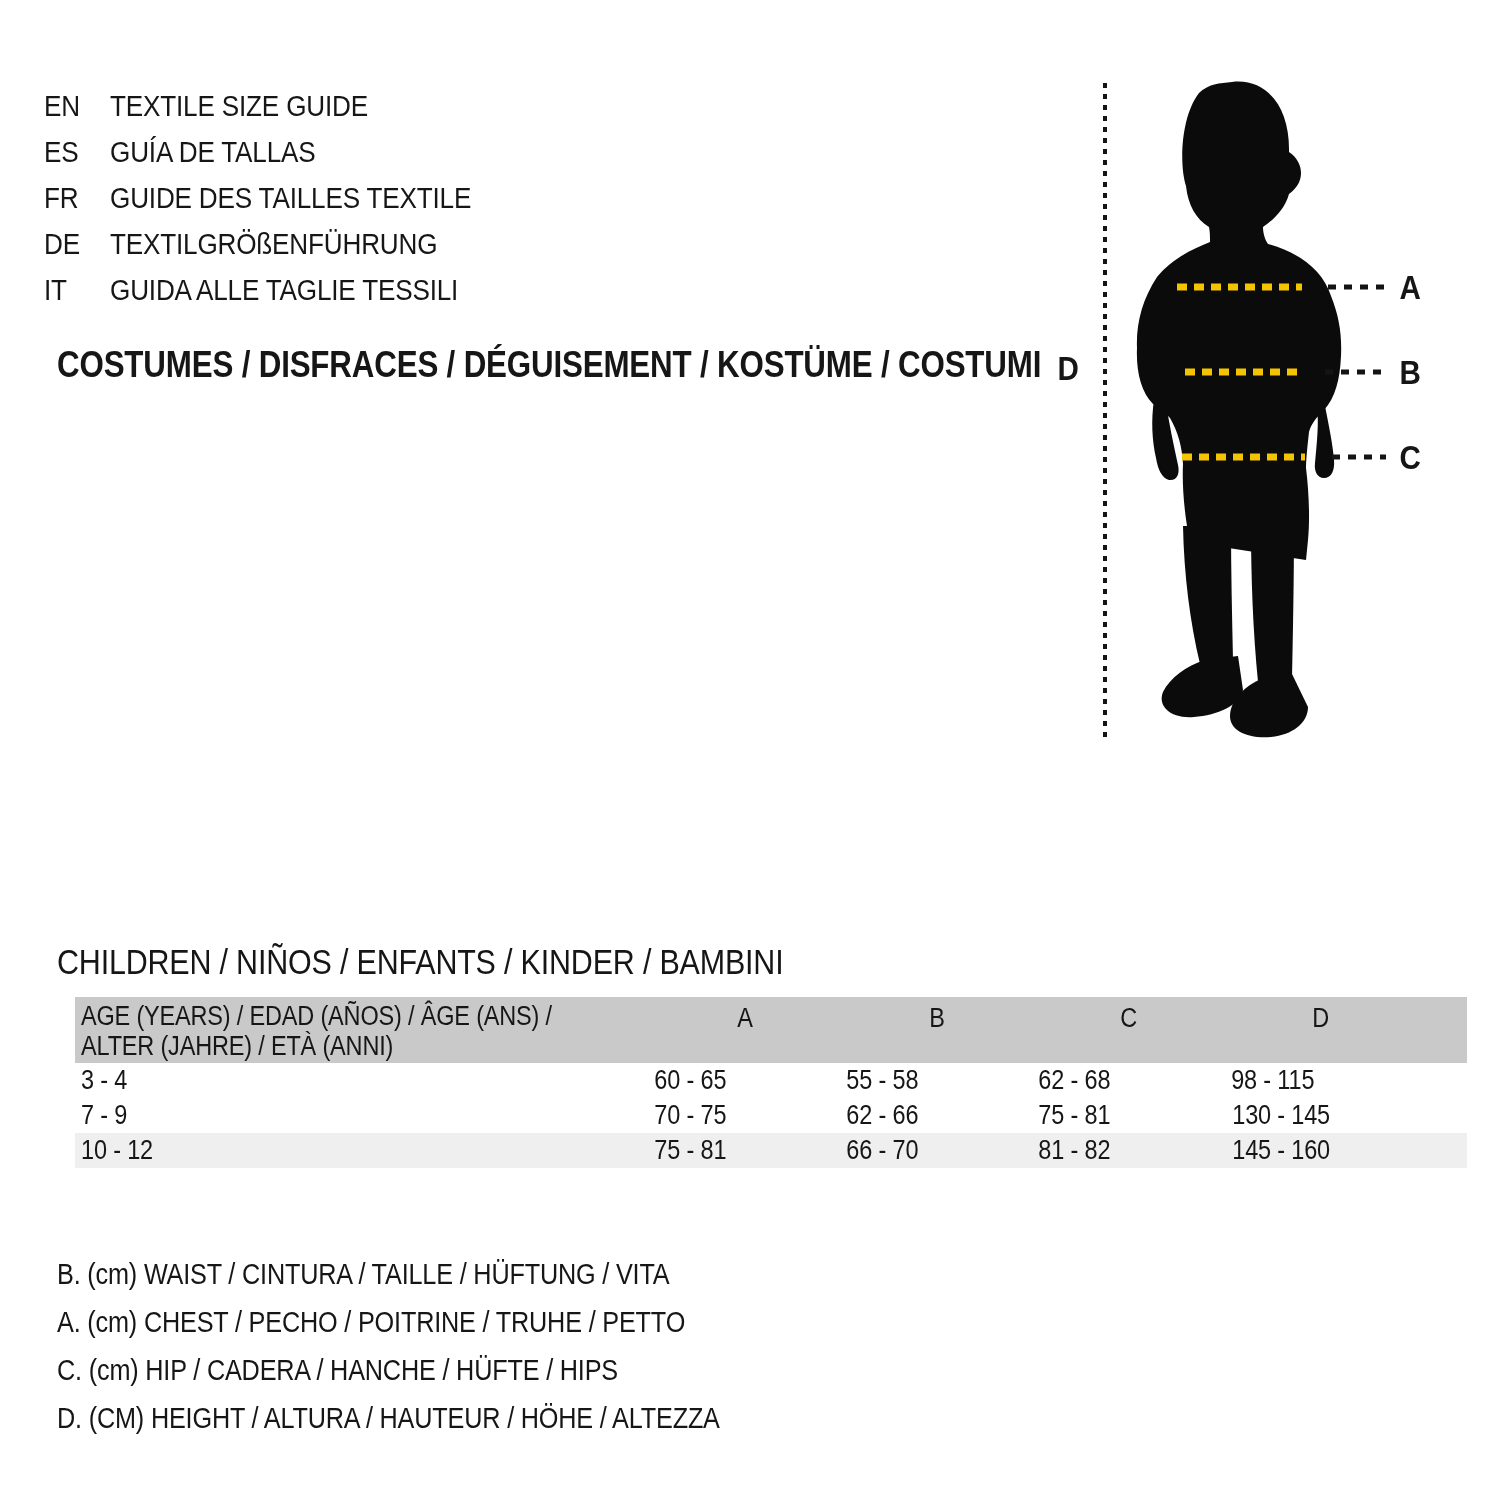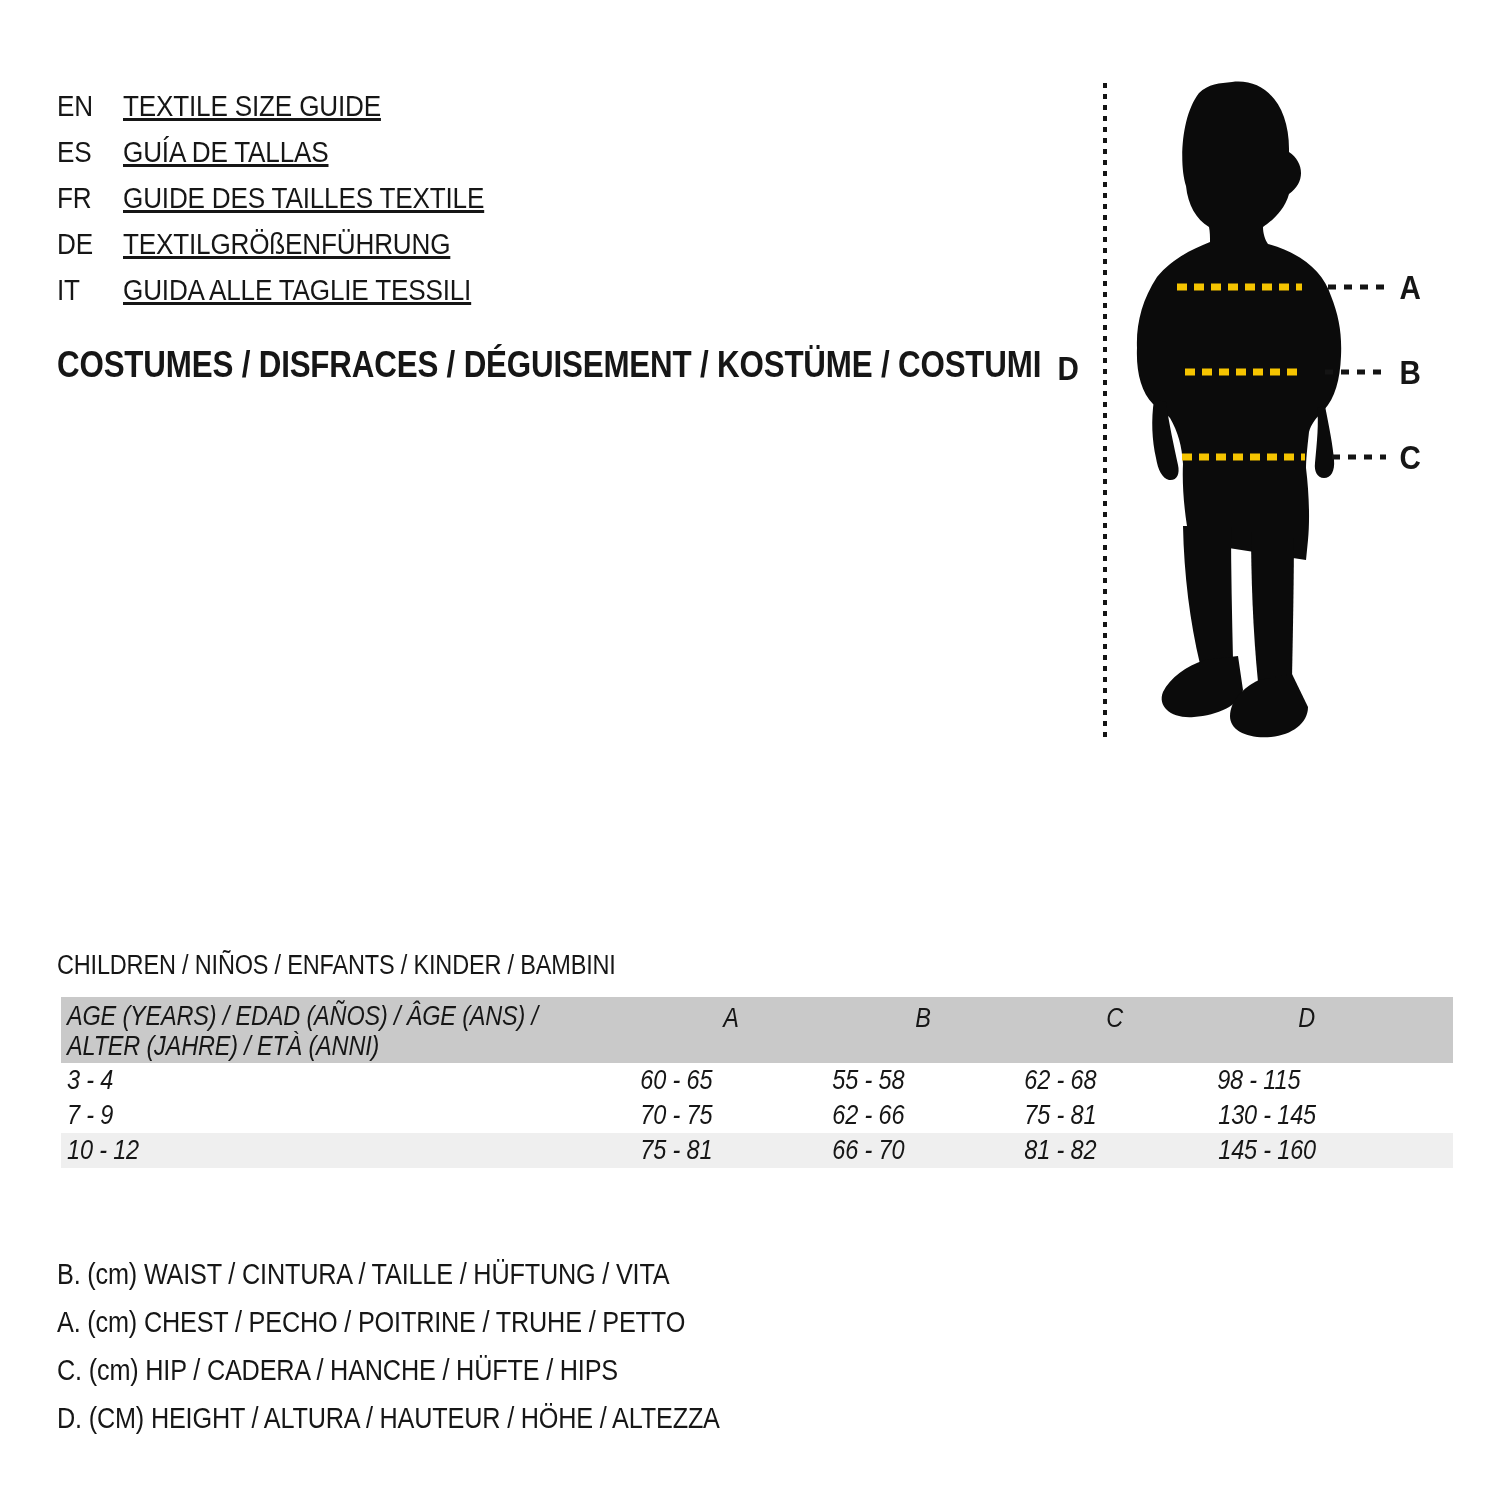--- a/index.html
+++ b/index.html
@@ -11,40 +11,40 @@
     position: relative;
     overflow: hidden;
   }
   .page { position: absolute; inset: 0; width: 1501px; height: 1500px; background: #fff; }
 
   
   .cx { display: inline-block; transform: scaleX(0.87); transform-origin: 0 50%; white-space: nowrap; letter-spacing: -0.2px; }
   .cxc { display: inline-block; transform: scaleX(0.87); transform-origin: 50% 50%; white-space: nowrap; letter-spacing: -0.2px; }
 
   
-  .lang-block { position: absolute; left: 57px; top: 83px; text-decoration: underline; }
+  .lang-block { position: absolute; left: 44px; top: 83px; }
   .lang-row { display: flex; height: 46px; align-items: center; font-size: 30px; }
   .lang-code { width: 66px; flex: 0 0 66px; }
 
   
   .costumes { position: absolute; left: 57px; top: 344px; font-size: 36px; font-weight: bold; }
 
   
   .sil-svg { position: absolute; left: 1120px; top: 70px; width: 280px; height: 680px; }
   .height-line { position: absolute; left: 1103px; top: 83px; width: 4px; height: 658px;
     background: repeating-linear-gradient(to bottom, #141414 0px, #141414 5px, transparent 5px, transparent 11px); }
   .meas-label { position: absolute; font-size: 34px; font-weight: bold; line-height: 34px; width: 44px; }
   .label-a { left: 1398px; top: 270px; }
   .label-b { left: 1398px; top: 355px; }
   .label-c { left: 1398px; top: 440px; }
   .label-d { left: 1046px; top: 351px; width: 44px; text-align: center; }
 
   
-  .section-title { position: absolute; left: 57px; top: 942px; font-size: 27px; margin-top: 8px; }
-  .size-table { position: absolute; left: 61px; top: 997px; width: 1392px; font-style: italic; }
+  .section-title { position: absolute; left: 57px; top: 942px; font-size: 35px; }
+  .size-table { position: absolute; left: 75px; top: 997px; width: 1392px; }
   .t-grid { display: grid; grid-template-columns: 574px 192px 192px 192px 192px; align-items: center; }
   .t-header { background: #c9c9c9; height: 66px; align-items: start; padding-top: 4px; }
   .t-header .agecell { padding-left: 6px; font-size: 27px; line-height: 30px; }
   .t-header .colcell { font-size: 27px; line-height: 30px; text-align: center; padding-top: 2px; }
   .t-row { height: 35px; font-size: 27px; }
   .t-row:nth-child(odd) { background: #efefef; }
   .t-row:nth-child(even) { background: #ffffff; }
   .t-row .agecell { padding-left: 6px; }
   .t-row .valcell { }
 

